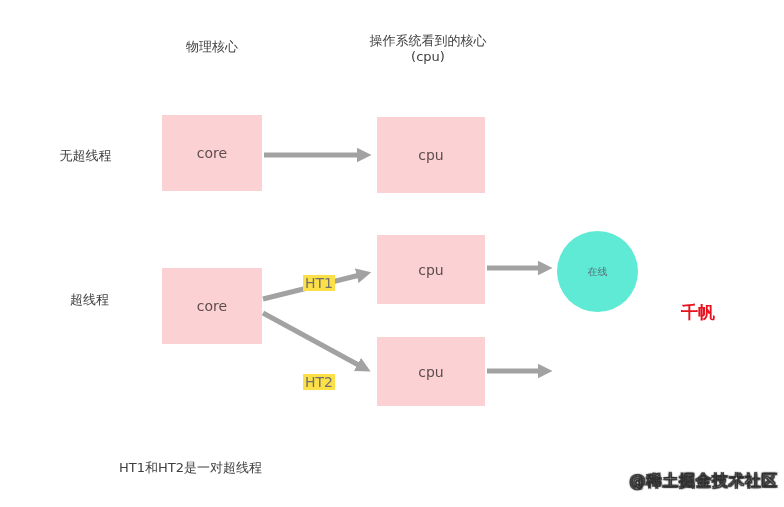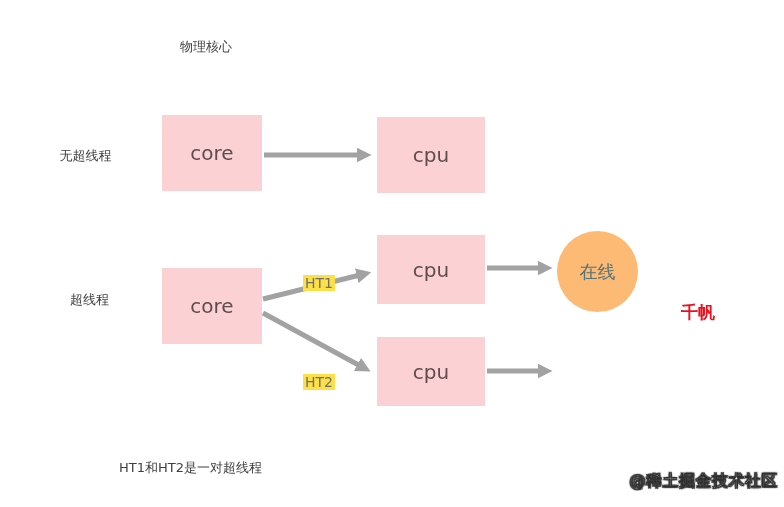--- a/index.html
+++ b/index.html
@@ -11,26 +11,26 @@
   .hdr{
     position:absolute;color:#3f3f3f;font-size:13px;line-height:16px;
     text-align:center;white-space:nowrap;
   }
   .rowlabel{
     position:absolute;color:#3f3f3f;font-size:13px;text-align:center;white-space:nowrap;
   }
   .box{
     position:absolute;background:#fbd1d3;color:#5e4d4e;
     display:flex;align-items:center;justify-content:center;
-    font-size:20px;
+    font-size:14px;
   }
   .circle{
     position:absolute;width:81px;height:81px;border-radius:50%;
-    background:#fdba74;color:#567079;
-    display:flex;align-items:center;justify-content:center;font-size:18px;
+    background:#5eead4;color:#567079;
+    display:flex;align-items:center;justify-content:center;font-size:10px;
   }
   .ht{
     position:absolute;color:#6f6f6f;font-size:14px;background:#fde047;
     padding:0 2px;white-space:nowrap;
   }
   .caption{
     position:absolute;left:119px;top:459px;color:#3f3f3f;font-size:13px;white-space:nowrap;
   }
   .stamp{
     position:absolute;left:681px;top:301px;color:#e71420;
@@ -54,21 +54,25 @@
         <path d="M0,0 L3,1.5 L0,3 Z" fill="#a2a2a2"></path>
       </marker>
     </defs>
     <line x1="264" y1="155" x2="364" y2="155" stroke="#a2a2a2" stroke-width="5" marker-end="url(#ah)"></line>
     <line x1="263" y1="299" x2="364" y2="274" stroke="#a2a2a2" stroke-width="5" marker-end="url(#ah)"></line>
     <line x1="263" y1="313" x2="364" y2="368" stroke="#a2a2a2" stroke-width="5" marker-end="url(#ah)"></line>
     <line x1="487" y1="268" x2="545" y2="268" stroke="#a2a2a2" stroke-width="5" marker-end="url(#ah)"></line>
     <line x1="487" y1="371" x2="545" y2="371" stroke="#a2a2a2" stroke-width="5" marker-end="url(#ah)"></line>
   </svg>
 
-  <div class="hdr" style="left:150px;top:39px;width:112px;">物理核心</div>
+  <div class="hdr" style="left:156px;top:39px;width:112px;">物理核心</div>
+  <div class="hdr" style="left:357px;top:33px;width:142px;">
+    <div>操作系统看到的核心</div>
+    <div>(cpu)</div>
+  </div>
 
   <div class="rowlabel" style="left:38px;top:147px;width:95px;">无超线程</div>
   <div class="box" style="left:162px;top:115px;width:100px;height:76px;">
     <span>core</span>
   </div>
   <div class="box" style="left:377px;top:117px;width:108px;height:76px;">
     <span>cpu</span>
   </div>
 
   <div class="rowlabel" style="left:42px;top:291px;width:95px;">超线程</div>

